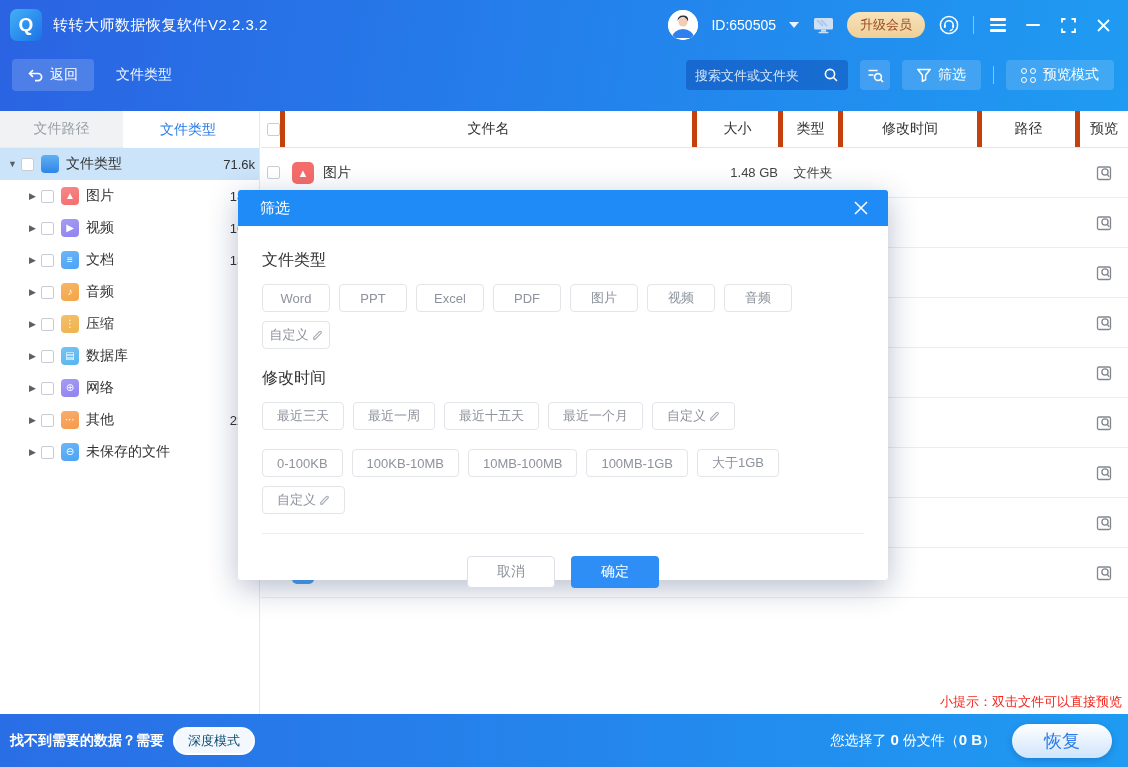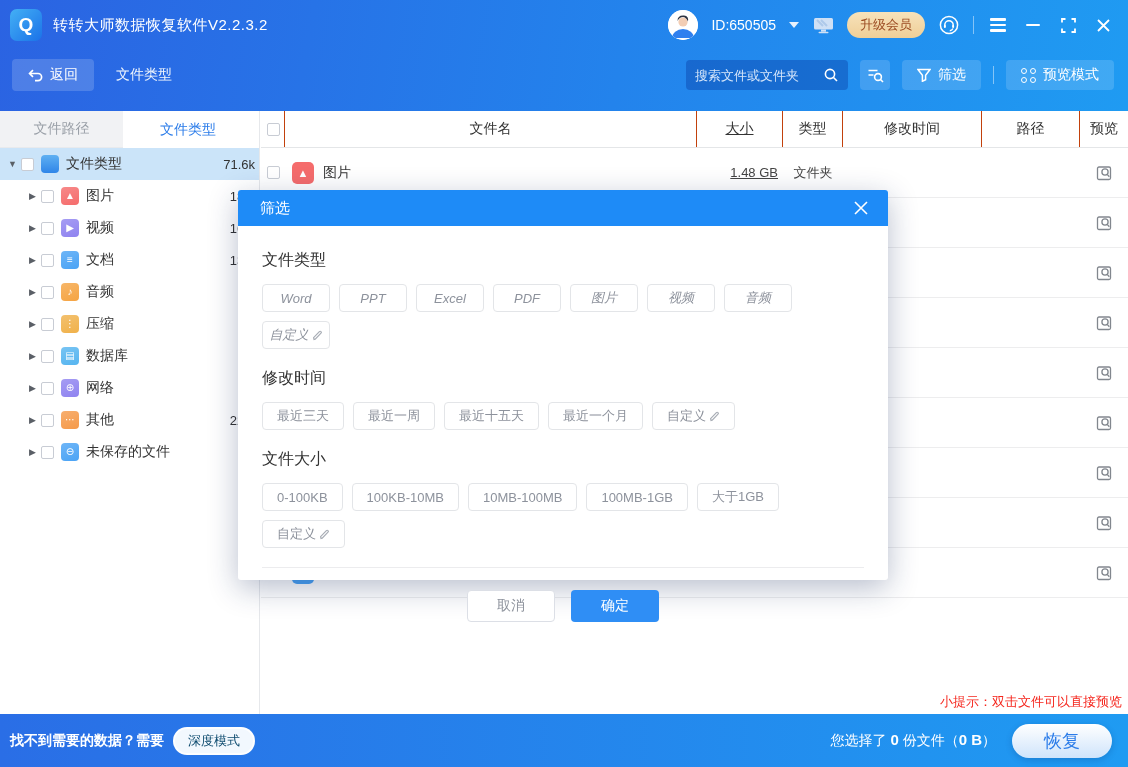--- a/index.html
+++ b/index.html
@@ -55,25 +55,25 @@
   .tree-item .arrow { width:13px; text-align:center; font-size:9px; color:#5a5f66; flex:none; }
   .tree-item .cb { margin:0 3px 0 2px; }
   .t-icon { width:18px; height:18px; border-radius:4px; margin:0 7px 0 4px; flex:none;
             display:flex; align-items:center; justify-content:center; color:#fff; font-size:10px; line-height:1; }
   .t-count { position:absolute; right:4px; font-size:13px; color:#333; }
   .cb { width:13px; height:13px; background:#fff; border:1px solid #c8ccd4; border-radius:2px; flex:none; }
 
   
   .table { position:absolute; top:111px; left:261px; right:0; bottom:53px; background:#fff; }
   .thead { height:37px; display:flex; border-bottom:1px solid #e4e6e8; align-items:stretch; }
-  .th { display:flex; align-items:center; justify-content:center; font-size:14px; color:#333; border-right:1px solid #c2410c; }
+  .th { display:flex; align-items:center; justify-content:center; font-size:14px; color:#333; border-right:5px solid #c2410c; }
   .th:last-child { border-right:none; }
   .c-check { width:24px; flex:none; justify-content:flex-start; padding-left:6px; }
   .c-name  { flex:1; }
-  .c-size  { width:86px; flex:none;text-decoration:underline; }
+  .c-size  { width:86px; flex:none; }
   .c-type  { width:60px; flex:none; }
   .c-mtime { width:139px; flex:none; }
   .c-path  { width:98px; flex:none; }
   .c-prev  { width:48px; flex:none; }
   .trow { height:50px; display:flex; align-items:center; border-bottom:1px solid #ededee; }
   .td { display:flex; align-items:center; }
   .td.c-check { padding-left:6px; }
   .f-icon { width:22px; height:22px; border-radius:5px; margin-left:7px; flex:none;
             display:flex; align-items:center; justify-content:center; color:#fff; font-size:11px; }
   .f-name { font-size:14px; color:#333; margin-left:9px; }
@@ -105,21 +105,21 @@
   .dlg-head { height:36px; background:#1e8bf7; display:flex; align-items:center; padding:0 16px 0 22px;
               border-radius:3px 3px 0 0; }
   .dlg-title { color:#fff; font-size:15px; }
   .dlg-close { margin-left:auto; background:transparent; border:none; cursor:pointer; width:22px; height:22px;
                display:flex; align-items:center; justify-content:center; }
   .dlg-body { padding:16px 24px 0 24px; }
   .sec-title { font-size:16px; color:#333; margin:8px 0 13px; }
   .opt-row { display:flex; flex-wrap:wrap; gap:9px; margin-bottom:19px; }
   .opt { height:28px; border:1px solid #e3e5e8; border-radius:4px; background:#fff; color:#8d929c;
          font-size:13px; padding:0 14px; cursor:pointer; display:flex; align-items:center; justify-content:center; gap:3px; }
-  .opt.fixedw { width:68px; padding:0;font-style:italic; }
+  .opt.fixedw { width:68px; padding:0; }
   .dlg-divider { height:1px; background:#ececee; margin:3px 0 0; }
   .dlg-footer { display:flex; justify-content:center; gap:16px; margin-top:22px; }
   .btn-cancel { width:88px; height:32px; background:#fff; border:1px solid #dcdfe6; border-radius:4px;
                 color:#8d929c; font-size:14px; cursor:pointer; }
   .btn-ok { width:88px; height:32px; background:#2f8ef5; border:none; border-radius:4px;
             color:#fff; font-size:14px; cursor:pointer; }
 </style>
 </head>
 <body>
 
@@ -522,21 +522,20 @@
         <div class="sec-title">修改时间</div>
         <div class="opt-row">
           <button class="opt">最近三天</button>
           <button class="opt">最近一周</button>
           <button class="opt">最近十五天</button>
           <button class="opt">最近一个月</button>
           <button class="opt">自定义<svg width="11" height="11" viewBox="0 0 11 11" fill="none" stroke="#a8adb5" stroke-width="1.2">
               <path d="M2 9.5 L1.6 7.6 7.4 1.6 a1.1 1.1 0 0 1 1.6 1.6 L3.2 9.2 Z"></path>
             </svg></button>
         </div>
-        <div class="sec-title">文件大小</div>
         <div class="opt-row">
           <button class="opt">0-100KB</button>
           <button class="opt">100KB-10MB</button>
           <button class="opt">10MB-100MB</button>
           <button class="opt">100MB-1GB</button>
           <button class="opt">大于1GB</button>
         </div>
         <div class="opt-row" style="margin-top: -10px;">
           <button class="opt">自定义<svg width="11" height="11" viewBox="0 0 11 11" fill="none" stroke="#a8adb5" stroke-width="1.2">
               <path d="M2 9.5 L1.6 7.6 7.4 1.6 a1.1 1.1 0 0 1 1.6 1.6 L3.2 9.2 Z"></path>

